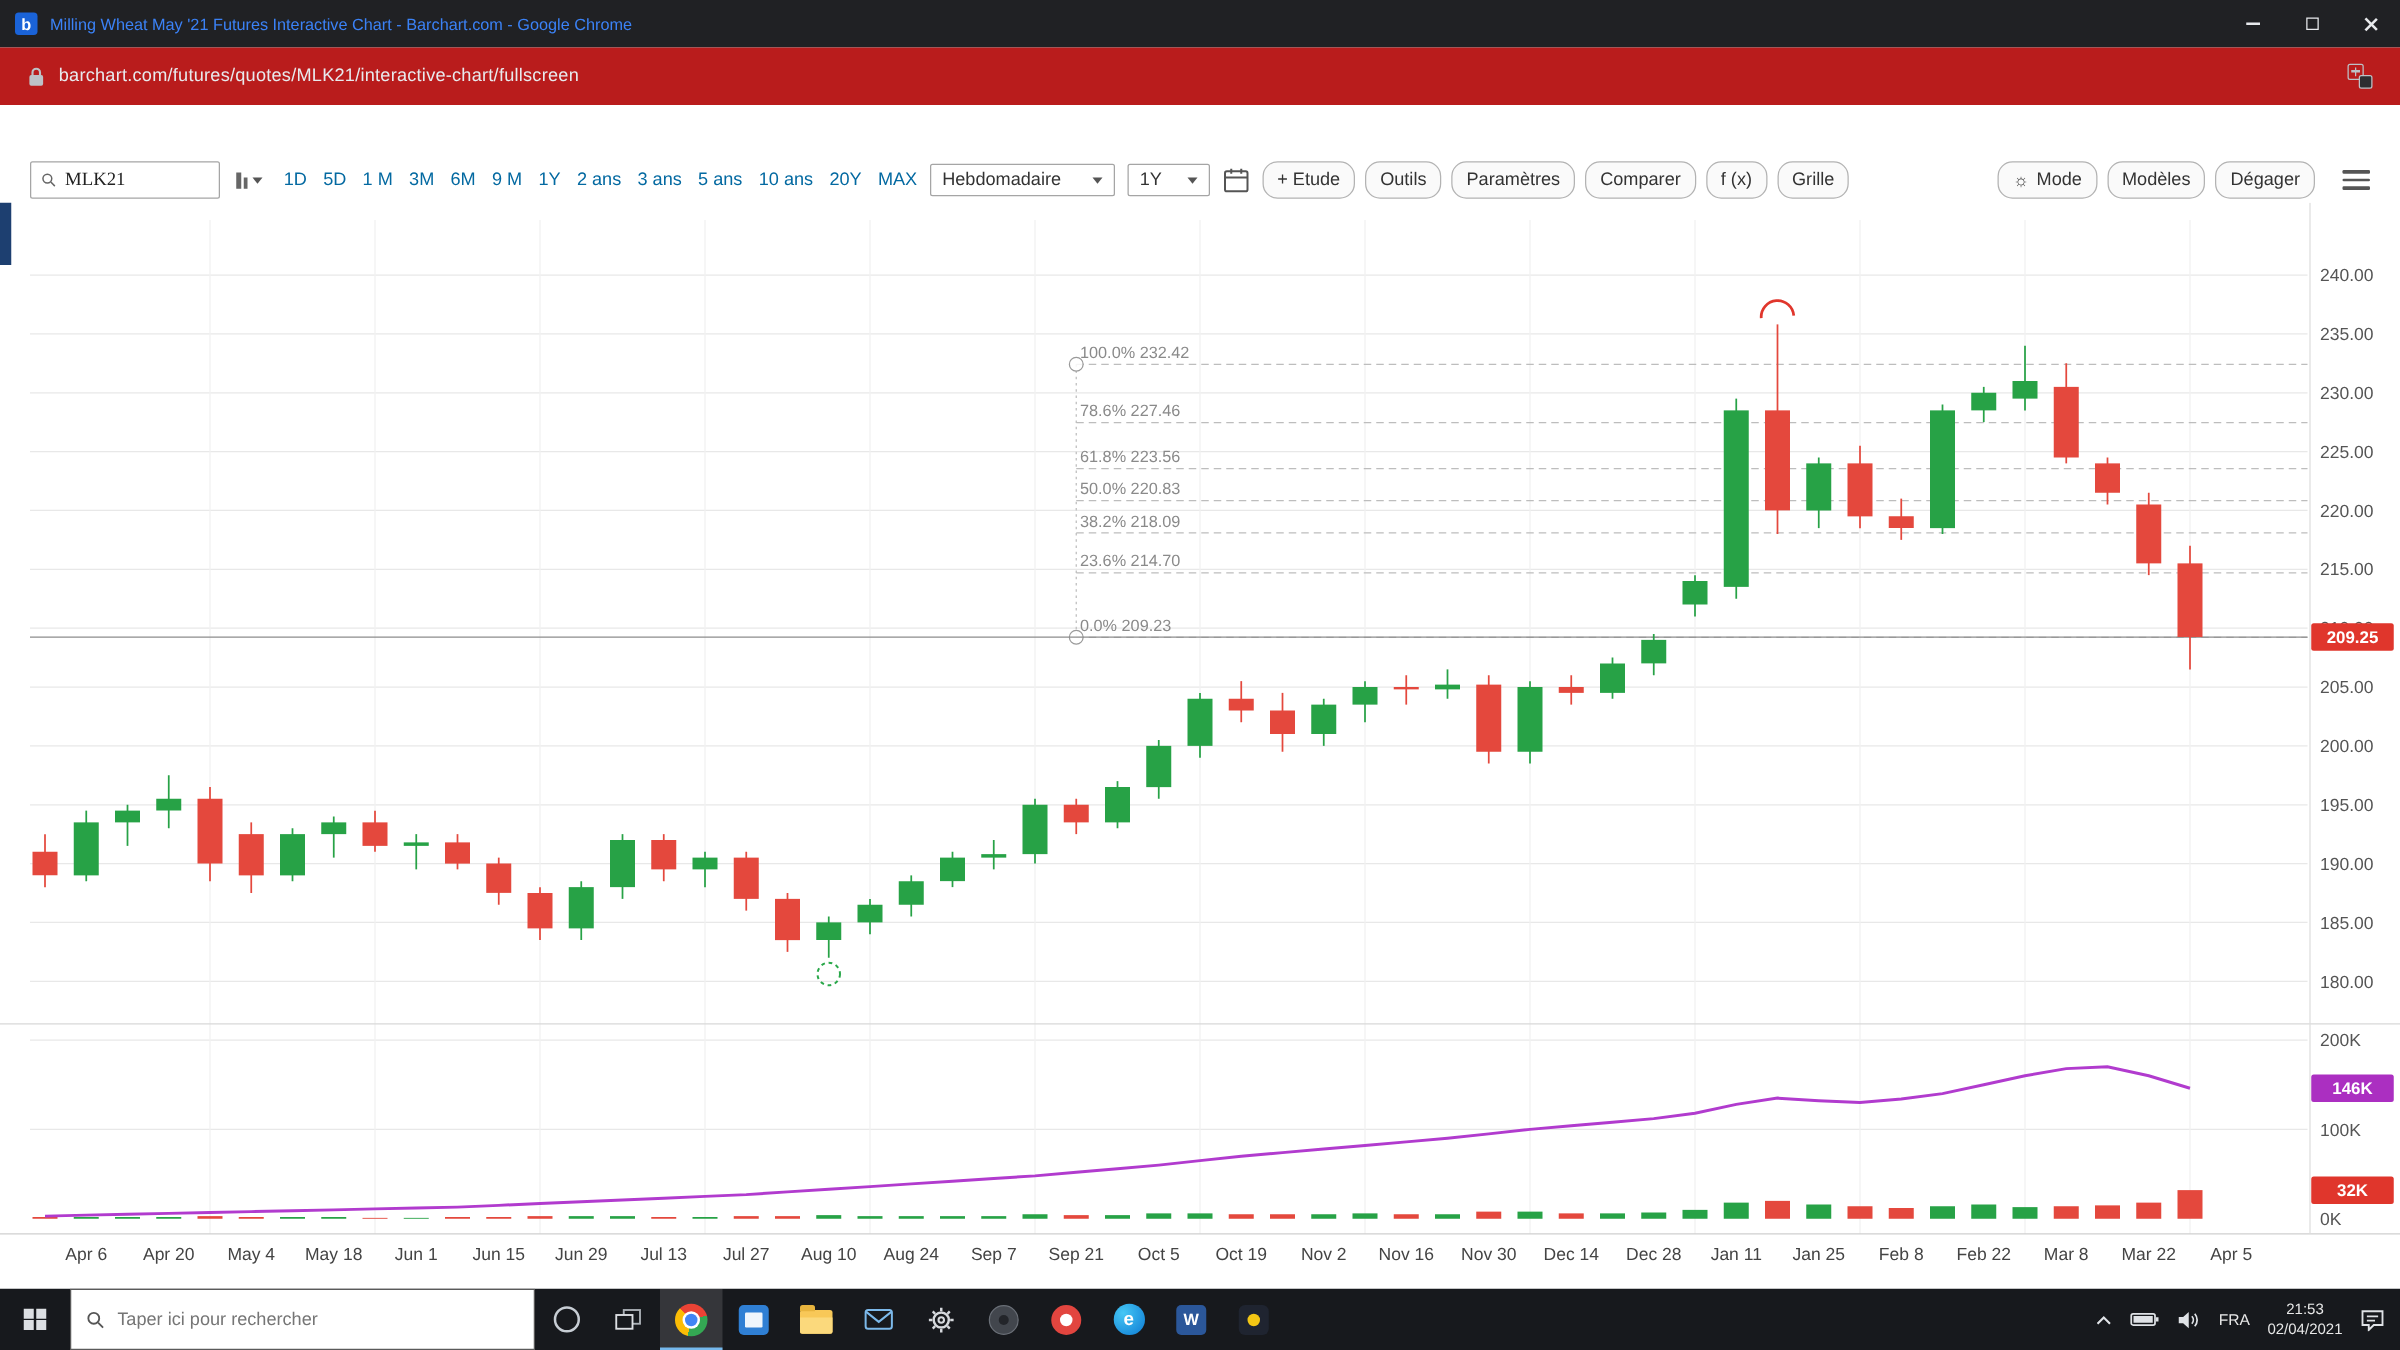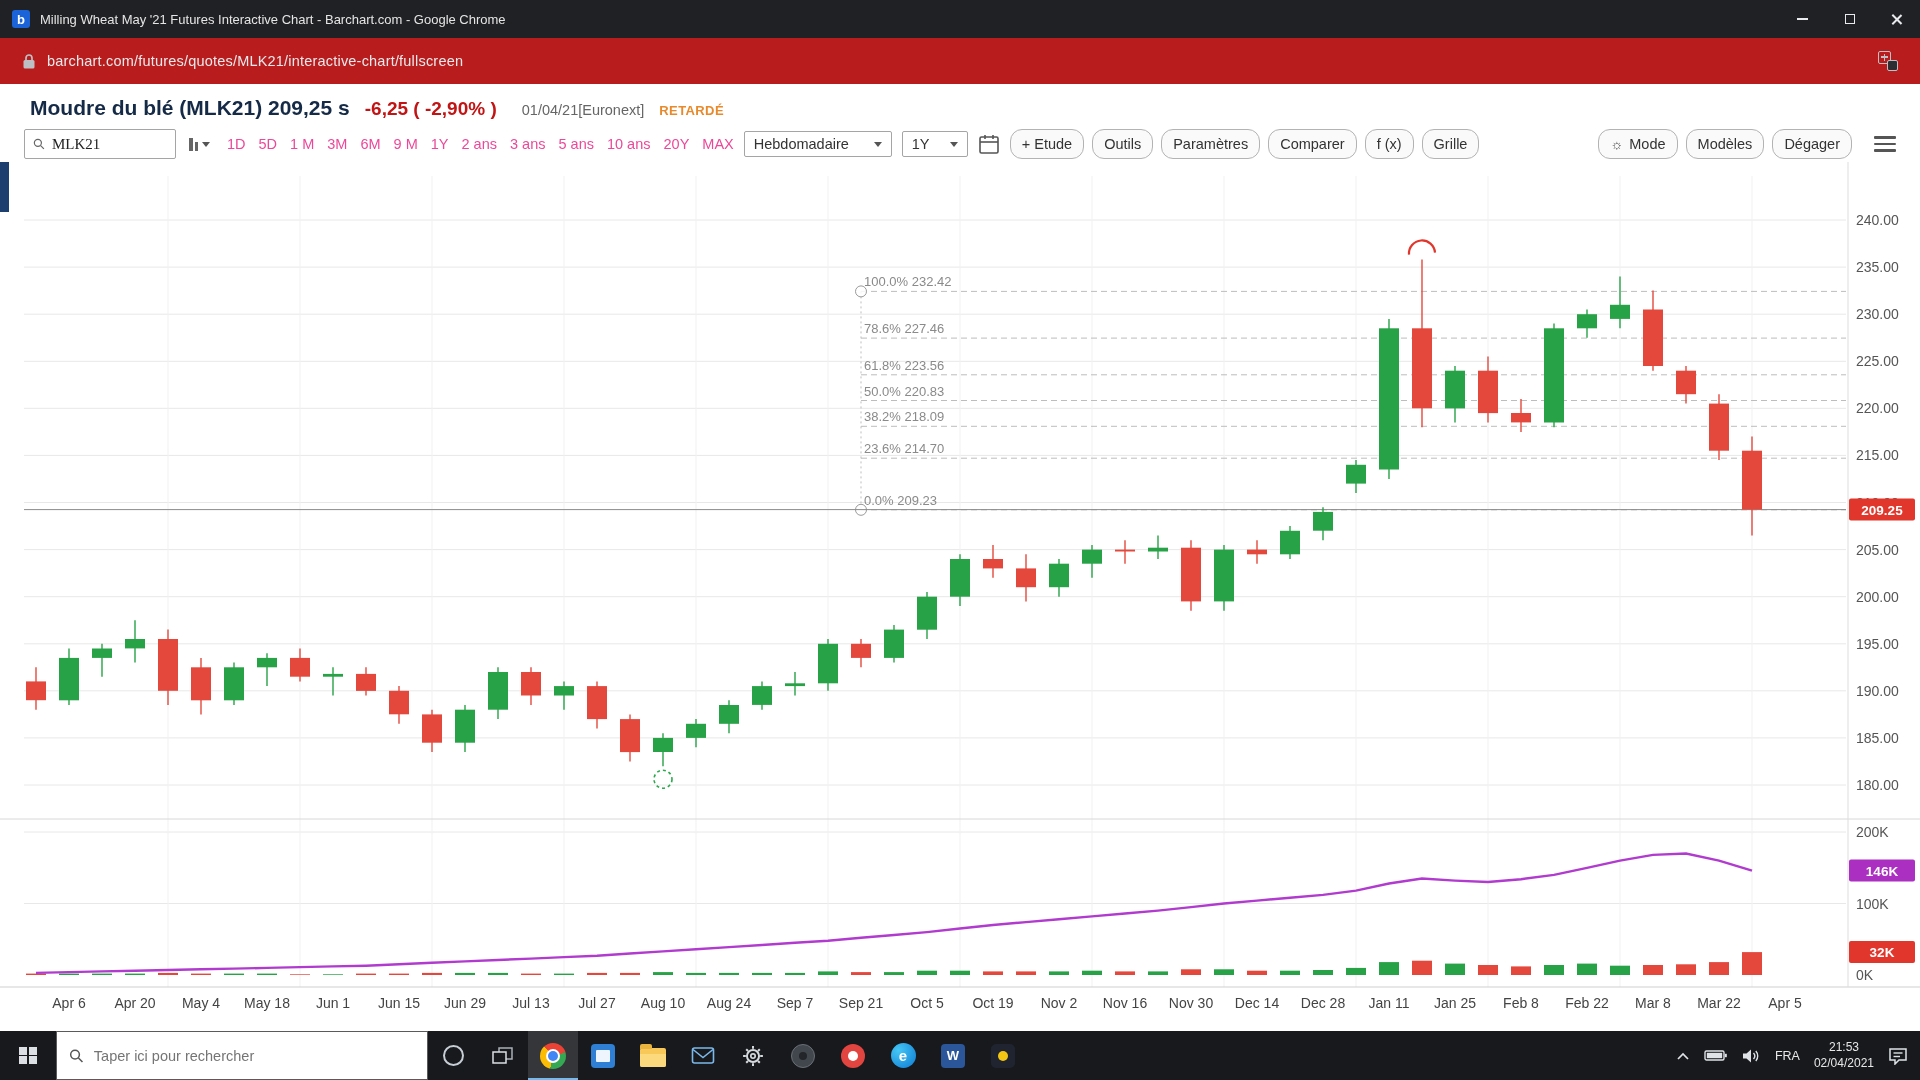--- a/index.html
+++ b/index.html
@@ -2,21 +2,21 @@
 <html><head>
 <meta charset="utf-8">
 <style>
   *{margin:0;padding:0;box-sizing:border-box}
   html,body{width:1920px;height:1080px;overflow:hidden;font-family:"Liberation Sans",sans-serif;background:#fff}
   .screen{position:absolute;inset:0;width:1920px;height:1080px;background:#fff}
 
   
   .titlebar{position:absolute;top:0;left:0;right:0;height:38px;background:#202124;display:flex;align-items:center;padding-left:12px}
   .favicon{width:18px;height:18px;border-radius:3px;background:#1a63d8;color:#fff;font-weight:bold;font-size:13px;display:flex;align-items:center;justify-content:center}
-  .win-title{color:#e5e5e5;font-size:13px;margin-left:10px;white-space:nowrap}
+  .win-title{color:#3b82f6;font-size:13px;margin-left:10px;white-space:nowrap}
   .win-controls{margin-left:auto;display:flex;height:100%}
   .wc{width:47px;height:100%;display:flex;align-items:center;justify-content:center}
   .wc-min i{display:block;width:11px;height:1.5px;background:#e8eaed}
   .wc-max i{display:block;width:10px;height:10px;border:1.5px solid #e8eaed}
   .wc-close i{position:relative;display:block;width:13px;height:13px}
   .wc-close i::before,.wc-close i::after{content:"";position:absolute;left:6px;top:0;width:1.5px;height:13px;background:#e8eaed}
   .wc-close i::before{transform:rotate(45deg)}.wc-close i::after{transform:rotate(-45deg)}
 
   
   .urlbar{position:absolute;top:38px;left:0;right:0;height:46px;background:#b91c1c;display:flex;align-items:center;padding:0 22px}
@@ -36,21 +36,21 @@
 
   
   .toolbar{position:absolute;top:126px;left:0;right:0;height:36px;display:flex;align-items:center;gap:10px;padding:0 24px;font-size:14.5px;color:#333;background:#fff}
   .sym-box{display:flex;align-items:center;gap:7px;border:1px solid #a5a5a5;border-radius:2px;height:30px;padding:0 8px;width:152px;background:#fff}
   .sym-box input{border:0;outline:0;font-size:15px;width:100%;color:#222;font-family:Liberation Serif, serif}
   .icon-btn{display:flex;align-items:center;gap:4px;height:30px;padding:0 3px}
   .mini-candles{display:flex;align-items:flex-end;gap:2px}
   .mini-candles b{display:block;width:3.5px;background:#666}
   .caret{width:0;height:0;border-left:4.5px solid transparent;border-right:4.5px solid transparent;border-top:5.5px solid #555}
   .periods{display:flex;gap:13px;margin-left:4px;white-space:nowrap}
-  .period{color:#ec4899;cursor:pointer}
+  .period{color:#0369a1;cursor:pointer}
   .select{display:flex;align-items:center;justify-content:space-between;border:1px solid #a5a5a5;border-radius:2px;height:20px;padding:12px 9px;gap:10px;background:#fff}
   .sel-freq{width:148px}
   .sel-range{width:66px}
   .tb-group{display:flex;gap:8px;align-items:center}
   .btn{display:flex;align-items:center;gap:6px;height:30px;padding:0 11px;border:1px solid #b3b3b3;border-radius:12px;background:#fafafa;color:#333;font-size:14.5px;white-space:nowrap}
   .btn-glyph{font-size:14px;color:#444}
   .tb-right{margin-left:auto;display:flex;gap:10px;align-items:center}
   .hamburger{width:22px;display:flex;flex-direction:column;gap:4px;margin-left:12px;cursor:pointer}
   .hamburger span{height:2.6px;background:#555;border-radius:1px}
 
@@ -115,26 +115,20 @@
       <rect x="1.5" y="7" width="11" height="8.5" rx="1.5" fill="#bdc1c6"></rect>
       <path d="M4 7 V5 a3 3 0 0 1 6 0 V7" fill="none" stroke="#bdc1c6" stroke-width="1.7"></path>
     </svg>
     <span class="url-text">barchart.com/futures/quotes/MLK21/interactive-chart/fullscreen</span>
     <span class="translate-icon">
         <b></b>
         <u></u>
       </span>
   </div>
 
-  <div class="page-head">
-    <span class="q-title">Moudre du blé (MLK21) 209,25 s</span>
-    <span class="q-change">-6,25 ( -2,90% )</span>
-    <span class="q-date">01/04/21[Euronext]</span>
-    <span class="q-delayed">RETARDÉ</span>
-  </div>
 
   <div class="toolbar">
     <div class="sym-box">
       <svg width="14" height="14" viewBox="0 0 16 16">
         <circle cx="6.5" cy="6.5" r="4.7" fill="none" stroke="#666" stroke-width="1.6"></circle>
         <line x1="10.2" y1="10.2" x2="14.5" y2="14.5" stroke="#666" stroke-width="1.6"></line>
       </svg>
       <input value="MLK21" style="">
     </div>
     <div class="icon-btn">

